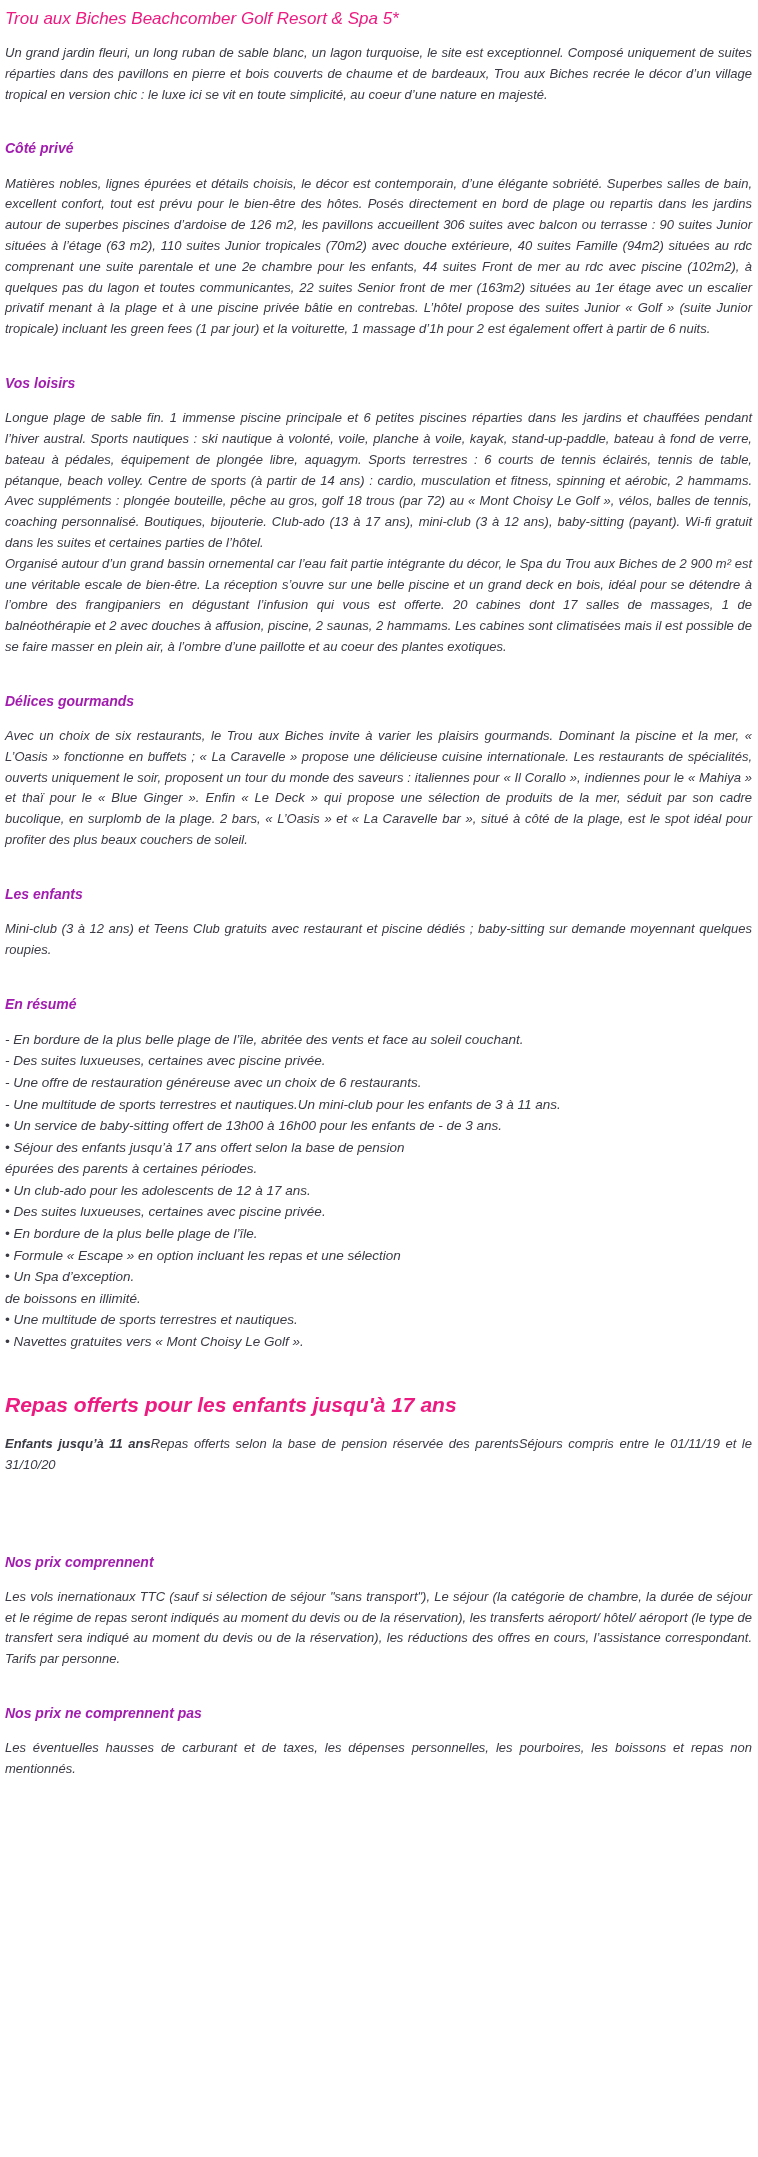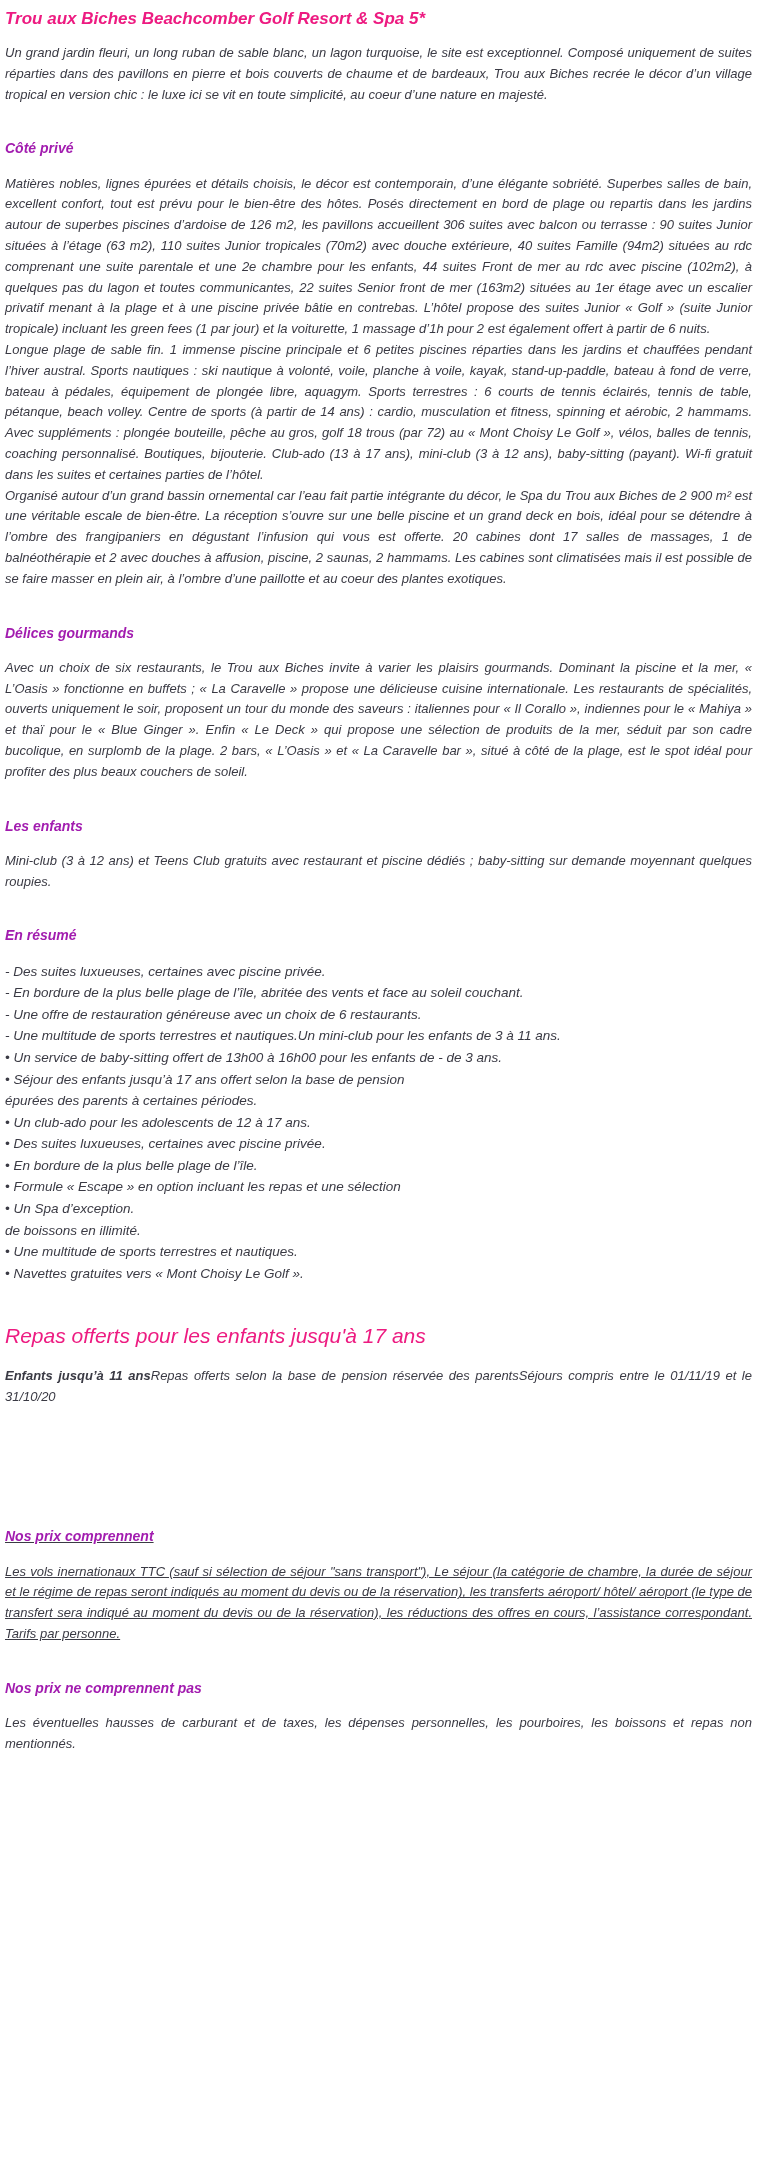--- a/index.html
+++ b/index.html
@@ -9,85 +9,86 @@
     min-height: 2157px;
     margin: 0 auto;
     padding: 8px 6px 30px 5px;
     font-family: "Liberation Sans", "DejaVu Sans", sans-serif;
     font-style: italic;
     color: #3a3a44;
   }
   .page-title {
     color: #ed1b81;
     font-size: 17px;
-    font-weight: bold;
+    font-weight: normal;
     line-height: 1.3;
     margin: 0 0 13px 0;
   }
   .section-heading {
     color: #a21caf;
     font-size: 14px;
     font-weight: bold;
     line-height: 1.3;
     margin: 34px 0 16px 0;
   }
   .big-heading {
     color: #ed1b81;
     font-size: 21px;
-    font-weight: normal;
+    font-weight: bold;
     line-height: 1.3;
     margin: 38px 0 16px 0;
   }
   .para {
     font-size: 13px;
     line-height: 1.6;
     text-align: justify;
   }
   .summary-line {
     font-size: 13.5px;
     line-height: 1.6;
     text-align: left;
   }
   .bold-lead { font-weight: bold; }
-  .gap-before { margin-top: 120px; text-decoration: underline; }
+  .gap-before { margin-top: 77px; }
 </style>
 </head>
 <body>
 
 <h1 class="page-title">Trou aux Biches Beachcomber Golf Resort &amp; Spa 5*</h1>
 <p class="para">Un grand jardin fleuri, un long ruban de sable blanc, un lagon turquoise, le site est exceptionnel. Composé uniquement de suites réparties dans des pavillons en pierre et bois couverts de chaume et de bardeaux, Trou aux Biches recrée le décor d’un village tropical en version chic : le luxe ici se vit en toute simplicité, au coeur d’une nature en majesté.</p>
 
 <section>
   <h2 class="section-heading">Côté privé</h2>
   <p class="para">Matières nobles, lignes épurées et détails choisis, le décor est contemporain, d’une élégante sobriété. Superbes salles de bain, excellent confort, tout est prévu pour le bien-être des hôtes. Posés directement en bord de plage ou repartis dans les jardins autour de superbes piscines d’ardoise de 126 m2, les pavillons accueillent 306 suites avec balcon ou terrasse : 90 suites Junior situées à l’étage (63 m2), 110 suites Junior tropicales (70m2) avec douche extérieure, 40 suites Famille (94m2) situées au rdc comprenant une suite parentale et une 2e chambre pour les enfants, 44 suites Front de mer au rdc avec piscine (102m2), à quelques pas du lagon et toutes communicantes, 22 suites Senior front de mer (163m2) situées au 1er étage avec un escalier privatif menant à la plage et à une piscine privée bâtie en contrebas. L’hôtel propose des suites Junior « Golf » (suite Junior tropicale) incluant les green fees (1 par jour) et la voiturette, 1 massage d’1h pour 2 est également offert à partir de 6 nuits.</p>
 </section>
 
 <section>
+  <h2 class="section-heading">Vos loisirs</h2>
   <p class="para">Longue plage de sable fin. 1 immense piscine principale et 6 petites piscines réparties dans les jardins et chauffées pendant l’hiver austral. Sports nautiques : ski nautique à volonté, voile, planche à voile, kayak, stand-up-paddle, bateau à fond de verre, bateau à pédales, équipement de plongée libre, aquagym. Sports terrestres : 6 courts de tennis éclairés, tennis de table, pétanque, beach volley. Centre de sports (à partir de 14 ans) : cardio, musculation et fitness, spinning et aérobic, 2 hammams. Avec suppléments : plongée bouteille, pêche au gros, golf 18 trous (par 72) au « Mont Choisy Le Golf », vélos, balles de tennis, coaching personnalisé. Boutiques, bijouterie. Club-ado (13 à 17 ans), mini-club (3 à 12 ans), baby-sitting (payant). Wi-fi gratuit dans les suites et certaines parties de l’hôtel.</p>
 </section>
 
 <section>
   <p class="para">Organisé autour d’un grand bassin ornemental car l’eau fait partie intégrante du décor, le Spa du Trou aux Biches de 2 900 m² est une véritable escale de bien-être. La réception s’ouvre sur une belle piscine et un grand deck en bois, idéal pour se détendre à l’ombre des frangipaniers en dégustant l’infusion qui vous est offerte. 20 cabines dont 17 salles de massages, 1 de balnéothérapie et 2 avec douches à affusion, piscine, 2 saunas, 2 hammams. Les cabines sont climatisées mais il est possible de se faire masser en plein air, à l’ombre d’une paillotte et au coeur des plantes exotiques.</p>
 </section>
 
 <section>
   <h2 class="section-heading">Délices gourmands</h2>
   <p class="para">Avec un choix de six restaurants, le Trou aux Biches invite à varier les plaisirs gourmands. Dominant la piscine et la mer, « L’Oasis » fonctionne en buffets ; « La Caravelle » propose une délicieuse cuisine internationale. Les restaurants de spécialités, ouverts uniquement le soir, proposent un tour du monde des saveurs : italiennes pour « Il Corallo », indiennes pour le « Mahiya » et thaï pour le « Blue Ginger ». Enfin « Le Deck » qui propose une sélection de produits de la mer, séduit par son cadre bucolique, en surplomb de la plage. 2 bars, « L’Oasis » et « La Caravelle bar », situé à côté de la plage, est le spot idéal pour profiter des plus beaux couchers de soleil.</p>
 </section>
 
 <section>
   <h2 class="section-heading">Les enfants</h2>
   <p class="para">Mini-club (3 à 12 ans) et Teens Club gratuits avec restaurant et piscine dédiés ; baby-sitting sur demande moyennant quelques roupies.</p>
 </section>
 
 <section>
   <h2 class="section-heading">En résumé</h2>
   <div>
+    <div class="summary-line">- En bordure de la plus belle plage de l’île, abritée des vents et face au soleil couchant.</div>
     <div class="summary-line">- Des suites luxueuses, certaines avec piscine privée.</div>
-    <div class="summary-line">- En bordure de la plus belle plage de l’île, abritée des vents et face au soleil couchant.</div>
     <div class="summary-line">- Une offre de restauration généreuse avec un choix de 6 restaurants.</div>
     <div class="summary-line">- Une multitude de sports terrestres et nautiques.Un mini-club pour les enfants de 3 à 11 ans.</div>
     <div class="summary-line">• Un service de baby-sitting offert de 13h00 à 16h00 pour les enfants de - de 3 ans.</div>
     <div class="summary-line">• Séjour des enfants jusqu’à 17 ans offert selon la base de pension</div>
     <div class="summary-line">épurées des parents à certaines périodes.</div>
     <div class="summary-line">• Un club-ado pour les adolescents de 12 à 17 ans.</div>
     <div class="summary-line">• Des suites luxueuses, certaines avec piscine privée.</div>
     <div class="summary-line">• En bordure de la plus belle plage de l’île.</div>
     <div class="summary-line">• Formule « Escape » en option incluant les repas et une sélection</div>
     <div class="summary-line">• Un Spa d’exception.</div>

